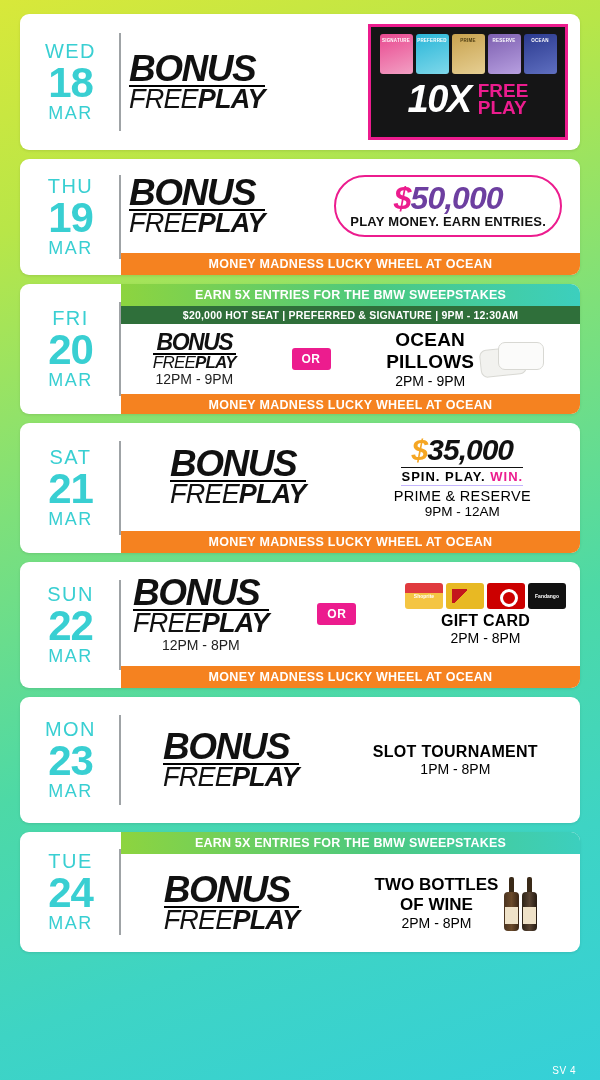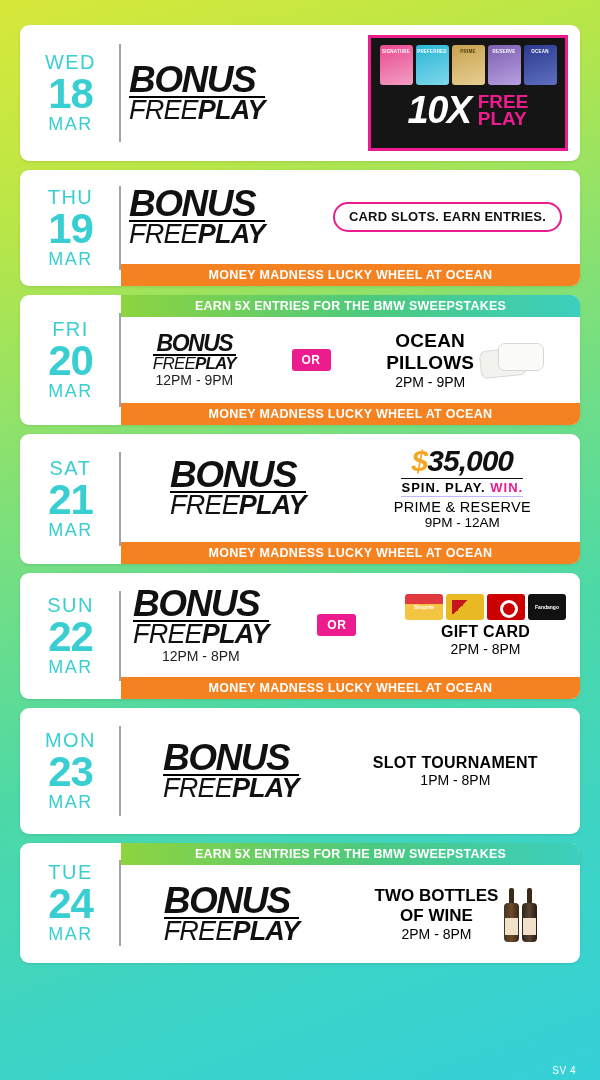--- a/index.html
+++ b/index.html
@@ -7,21 +7,21 @@
     width: 600px; height: 1080px;
     font-family: "Liberation Sans", sans-serif;
     overflow: hidden;
   }
   body {
     background: linear-gradient(160deg, #d8e83a 0%, #b8e648 18%, #7ee07a 40%, #4dd9a6 62%, #3ed4c4 80%, #35d0d8 100%);
     position: relative;
   }
   .page {
     width: 600px; height: 1080px;
-    padding: 25px 20px 4px 20px;
+    padding: 14px 20px 4px 20px;
     display: flex; flex-direction: column;
     gap: 9px;
   }
   .card {
     background: #ffffff;
     border-radius: 9px;
     display: flex;
     overflow: hidden;
     position: relative;
     box-shadow: 0 1px 3px rgba(0,0,0,0.10);
@@ -274,35 +274,37 @@
       <div class="dnum">19</div>
       <div class="mon">MAR</div>
     </div>
     <div class="body">
       <div class="mainrow">
         <div class="bfp">
           <div class="l1">BONUS</div>
           <div class="l2"><span class="thin">FREE</span><b>PLAY</b></div>
         </div>
         <div class="oval">
-          <div class="playslots">CARD SLOTS. EARN ENTRIES.</div>
+          <div class="amt50"><span class="d">$</span><span class="n">50,000</span></div>
+          <div class="playslots">PLAY MONEY. EARN ENTRIES.</div>
         </div>
       </div>
       <div class="orangebar">MONEY MADNESS LUCKY WHEEL AT OCEAN</div>
     </div>
   </div>
 
   <div class="card" style="height:130px;">
     <div class="datecol">
       <div class="dow">FRI</div>
       <div class="dnum">20</div>
       <div class="mon">MAR</div>
     </div>
     <div class="body">
       <div class="greenbar">EARN 5X ENTRIES FOR THE BMW SWEEPSTAKES</div>
+      <div class="darkbar">$20,000 HOT SEAT  |  PREFERRED &amp; SIGNATURE  |  9PM - 12:30AM</div>
       <div class="c3row" style="flex:1 1 auto; justify-content:space-around;">
         <div class="stack-center">
           <div class="bfp sm" style="text-align:center;">
             <div class="l1">BONUS</div>
             <div class="l2"><span class="thin">FREE</span><b>PLAY</b></div>
           </div>
           <div class="bfp time">12PM - 9PM</div>
         </div>
         <div class="orbadge">OR</div>
         <div class="stack-center">

